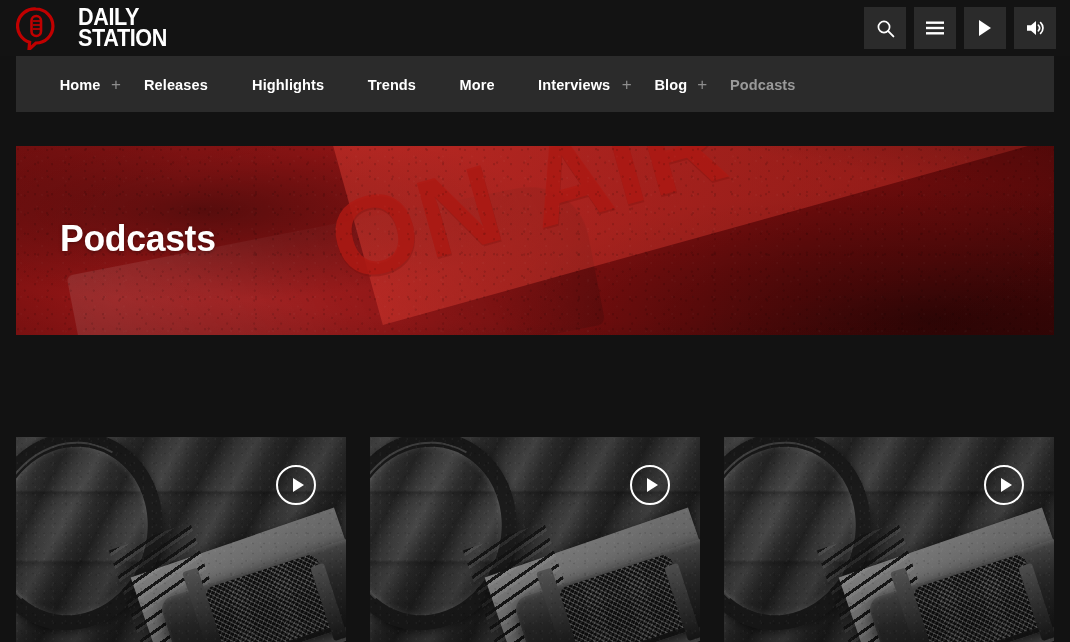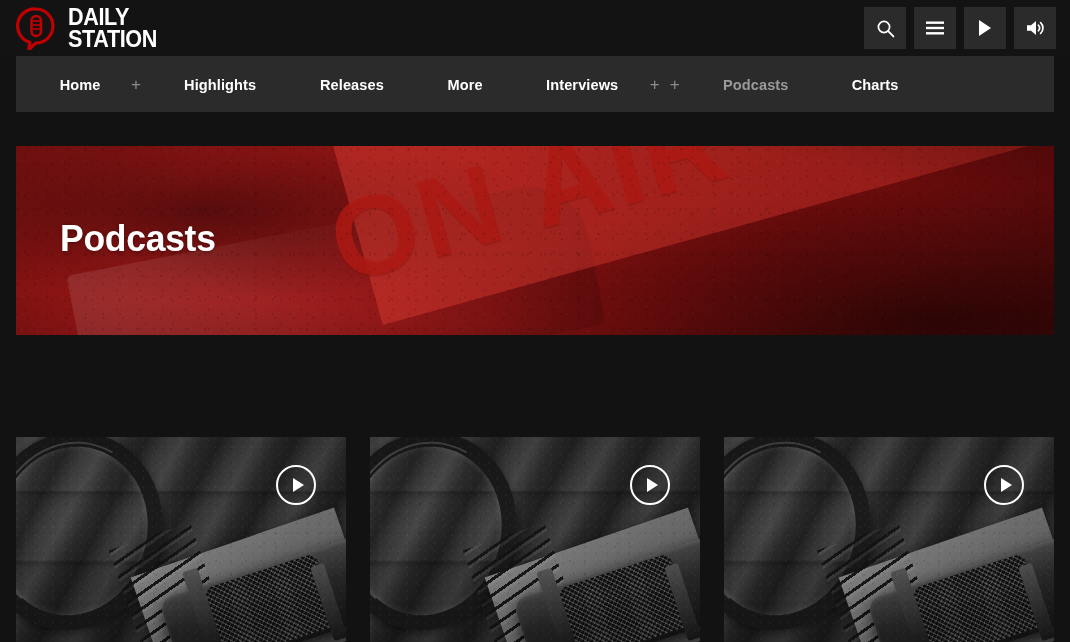--- a/index.html
+++ b/index.html
@@ -31,23 +31,23 @@
     left: 0; top: 0;
     width: 1070px;
     height: 56px;
     background: #131313;
     display: flex;
     align-items: center;
   }
 
   .brand {
     display: flex;
-    align-items: flex-end;
+    align-items: flex-start;
     margin-left: 16px;
-    gap: 10px;
+    gap: 20px;
   }
 
   .brand-mark {
     width: 42px;
     height: 44px;
     position: relative;
     flex: 0 0 auto;
   }
   .brand-mark svg { display: block; }
 
@@ -91,21 +91,20 @@
   
   .nav {
     position: absolute;
     left: 16px; top: 56px;
     width: 1038px;
     height: 56px;
     background: #2b2b2b;
     display: flex;
     align-items: center;
     padding-left: 22px;
-    gap: 20px;
   }
 
   .nav-item {
     display: flex;
     align-items: center;
     height: 56px;
     cursor: pointer;
   }
   .nav-label {
     font-size: 15px;
@@ -473,47 +472,50 @@
   </div>
 
   <nav class="nav">
 
     <div class="nav-item">
       <span class="nav-label">Home</span>
     </div>
     <span class="nav-plus">+</span>
 
     <div class="nav-item">
+      <span class="nav-label">Releases</span>
+    </div>
+
+    <div class="nav-item">
       <span class="nav-label">Highlights</span>
     </div>
 
     <div class="nav-item">
-      <span class="nav-label">Releases</span>
-    </div>
-
+      <span class="nav-label">Trends</span>
+    </div>
 
     <div class="nav-item">
       <span class="nav-label">More</span>
     </div>
 
     <div class="nav-item">
       <span class="nav-label">Interviews</span>
     </div>
     <span class="nav-plus">+</span>
 
+    <div class="nav-item">
+      <span class="nav-label">Blog</span>
+    </div>
     <span class="nav-plus">+</span>
 
 
     <div class="nav-item dim">
       <span class="nav-label">Podcasts</span>
     </div>
 
-    <div class="nav-item">
-      <span class="nav-label">Charts</span>
-    </div>
 
   </nav>
 
   <section class="hero">
     <div class="hero-photo"></div>
     <div class="hero-mic"></div>
     <div class="hero-sign"></div>
     <div class="hero-sign-text">ON AIR</div>
     <div class="hero-texture"></div>
     <div class="hero-vignette"></div>

